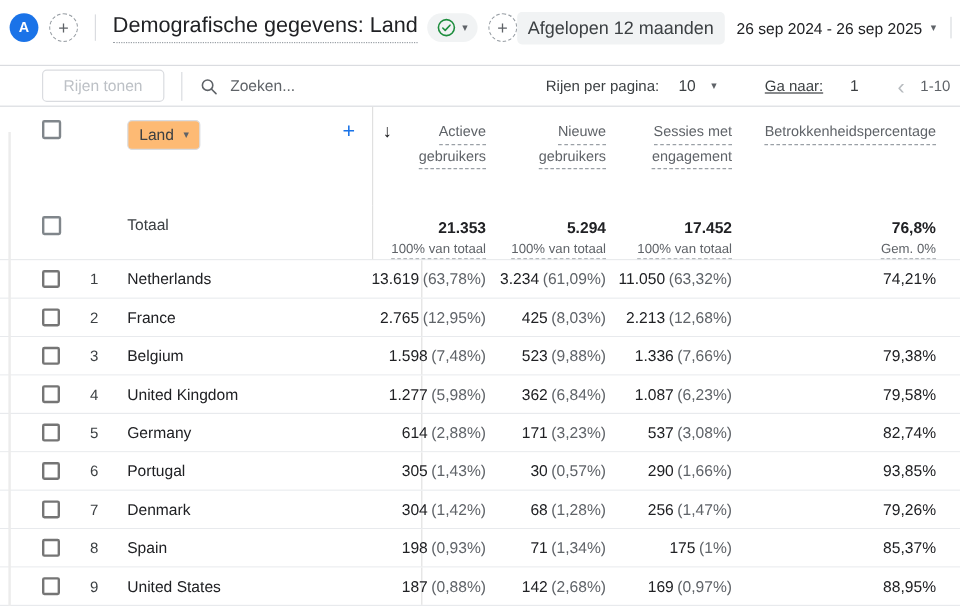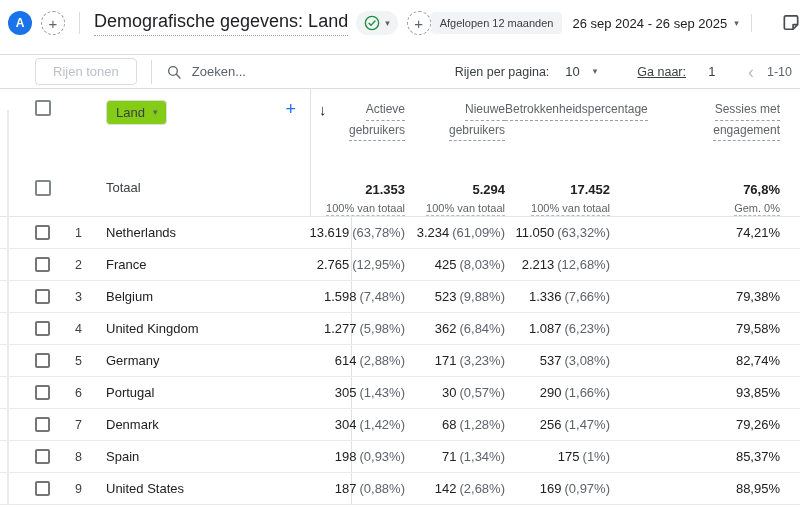--- a/index.html
+++ b/index.html
@@ -14,21 +14,21 @@
     color:#5f6368; font-size:15px; line-height:1; display:flex; align-items:center; justify-content:center;
     margin-left:9px; cursor:pointer; flex:0 0 auto; }
   .vdiv { width:1px; height:22px; background:#dadce0; margin:0 14px; flex:0 0 auto; }
   .vdiv.short { height:18px; margin:0 12px; }
   .page-title { font-size:18px; font-weight:400; color:#202124; border-bottom:1px dotted #9aa0a6;
     padding-bottom:3px; white-space:nowrap; cursor:text; }
   .status-pill { display:flex; align-items:center; gap:5px; background:#f1f3f4; border-radius:13px;
     padding:4px 8px; margin-left:8px; cursor:pointer; }
   .caret { font-size:9px; color:#5f6368; line-height:1; }
   .spacer { flex:1 1 auto; }
-  .date-chip { background:#f1f3f4; border-radius:4px; padding:5px 9px; font-size:11px; color:#3c4043;
+  .date-chip { background:#f1f3f4; border-radius:4px; padding:5px 9px; font-size:15px; color:#3c4043;
     white-space:nowrap; cursor:pointer; }
   .date-btn { display:flex; align-items:center; gap:7px; margin-left:10px; font-size:13px; color:#202124;
     background:none; border:none; cursor:pointer; white-space:nowrap; font-family:inherit; }
   .hicon { width:20px; height:20px; color:#474b4f; margin-left:17px; cursor:pointer; flex:0 0 auto; }
   .hicon svg { width:100%; height:100%; display:block; }
 
   
   .card { border-top:1px solid #dadce0; margin-top:8px; position:relative; }
   .left-strip { position:absolute; left:7px; top:55px; bottom:0; width:2px; background:#ececec; }
 
@@ -57,21 +57,21 @@
   .pct { color:#5f6368; margin-left:3px; }
 
   
   .thead { height:82px; }
   .thead > div { padding-top:11px; }
   .cb { padding-left:35px; }
   .checkbox { display:inline-block; width:16px; height:16px; border:2px solid #80868b; border-radius:2px;
     background:#fff; cursor:pointer; }
   .dim-cell { position:relative; }
   .dim-chip { display:inline-flex; align-items:center; gap:8px; border:1px solid #dadce0; border-radius:4px;
-    background:#84cc16; padding:4px 9px; font-size:13px; color:#3c4043; font-family:inherit; cursor:pointer; }
+    background:#fdba74; padding:4px 9px; font-size:13px; color:#3c4043; font-family:inherit; cursor:pointer; }
   .add-col { position:absolute; right:14px; top:11px; color:#1a73e8; font-size:18px; line-height:1;
     background:none; border:none; cursor:pointer; font-family:inherit; }
   .hcell { position:relative; text-align:right; font-size:12px; color:#5f6368; line-height:1.55; }
   .hdr-line { display:inline-block; border-bottom:1px dashed #9aa0a6; padding-bottom:1px; cursor:pointer; }
   .hdr-line:empty { display:none; }
   .sort-arrow { position:absolute; left:8px; top:9px; font-size:15px; color:#202124; cursor:pointer; }
 
   
   .totals { height:46px; border-bottom:1px solid #e4e6e9; }
   .totals > div { padding-top:9px; }
@@ -163,26 +163,26 @@
       <div class="hcell divL">
         <span class="sort-arrow">↓</span>
         <span class="hdr-line">Actieve</span><br>
         <span class="hdr-line">gebruikers</span>
       </div>
       <div class="hcell">
         <span class="hdr-line">Nieuwe</span><br>
         <span class="hdr-line">gebruikers</span>
       </div>
       <div class="hcell">
+        <span class="hdr-line">Sessies met</span><br>
+        <span class="hdr-line">engagement</span>
+      </div>
+      <div class="hcell">
         <span class="hdr-line">Betrokkenheidspercentage</span><br>
         
-      </div>
-      <div class="hcell">
-        <span class="hdr-line">Sessies met</span><br>
-        <span class="hdr-line">engagement</span>
       </div>
     </div>
 
     <div class="grid totals">
       <div class="cb"><span class="checkbox"></span></div>
       <div></div>
       <div class="total-label">Totaal</div>
       <div class="num divL">
         <div class="tval">21.353</div>
         <div class="tsub"><span>100% van totaal</span></div>

